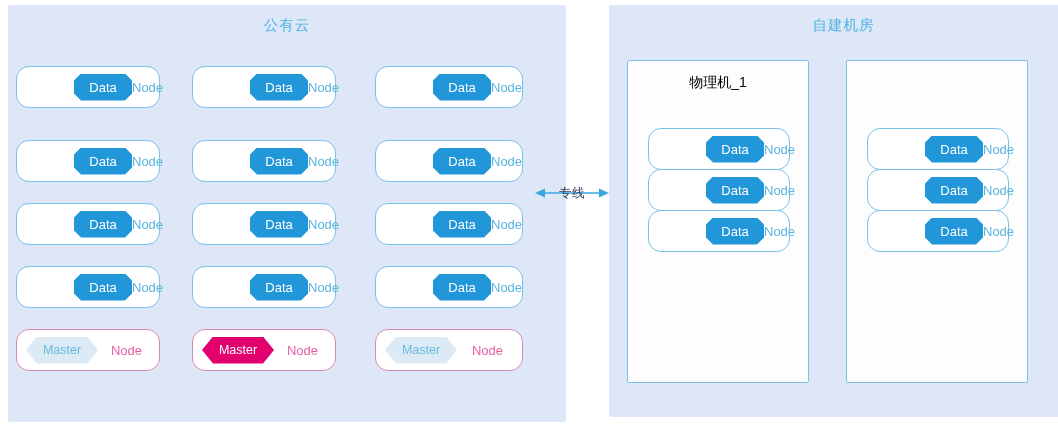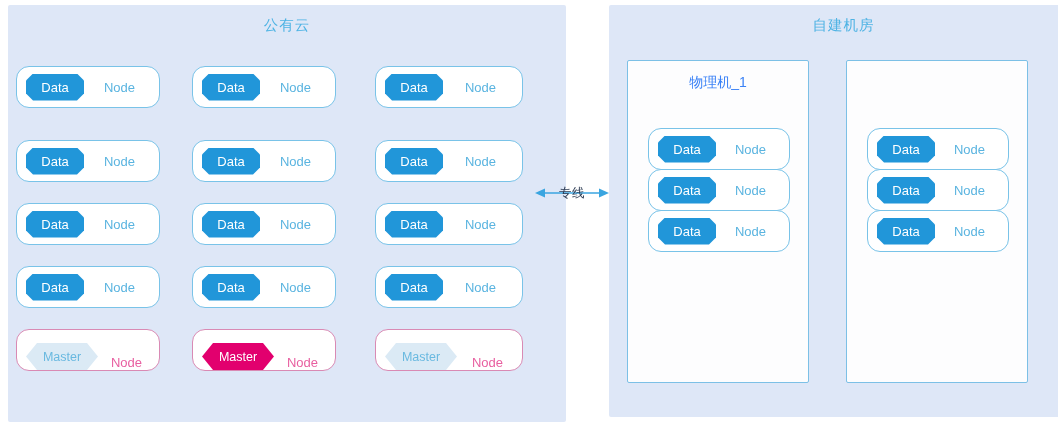--- a/index.html
+++ b/index.html
@@ -57,36 +57,36 @@
     box-sizing: border-box;
     background: #ffffff;
     border: 1.3px solid #79c3e8;
     border-radius: 13px;
     display: flex;
     align-items: center;
     padding-left: 9px;
   }
   .node-card.master-card {
     border-color: #d98ab4;
-    align-items: flex-end;
   }
 
   
   .badge-data {
     width: 58px;
     height: 27px;
     background: #2196d9;
     color: #ffffff;
     font-size: 13px;
     display: flex;
     align-items: center;
     justify-content: center;
     -webkit-clip-path: polygon(7px 0, calc(100% - 7px) 0, 100% 7px, 100% calc(100% - 7px), calc(100% - 7px) 100%, 7px 100%, 0 calc(100% - 7px), 0 7px);
     clip-path: polygon(7px 0, calc(100% - 7px) 0, 100% 7px, 100% calc(100% - 7px), calc(100% - 7px) 100%, 7px 100%, 0 calc(100% - 7px), 0 7px);
     flex: none;
+    margin-left: 48px;
   }
 
   
   .badge-master {
     width: 72px;
     height: 27px;
     background: #dbeaf5;
     color: #69b9e0;
     font-size: 12.5px;
     display: flex;
@@ -120,21 +120,21 @@
     border: 1.3px solid #7cc0e6;
     border-radius: 2px;
   }
   .machine-title {
     position: absolute;
     top: 11px;
     left: 0;
     width: 100%;
     text-align: center;
     font-size: 14px;
-    color: #3b82f6;
+    color: #000000;
     line-height: 20px;
   }
 
   
   .link-wrap {
     position: absolute;
     left: 534px;
     top: 180px;
     width: 76px;
     height: 26px;

